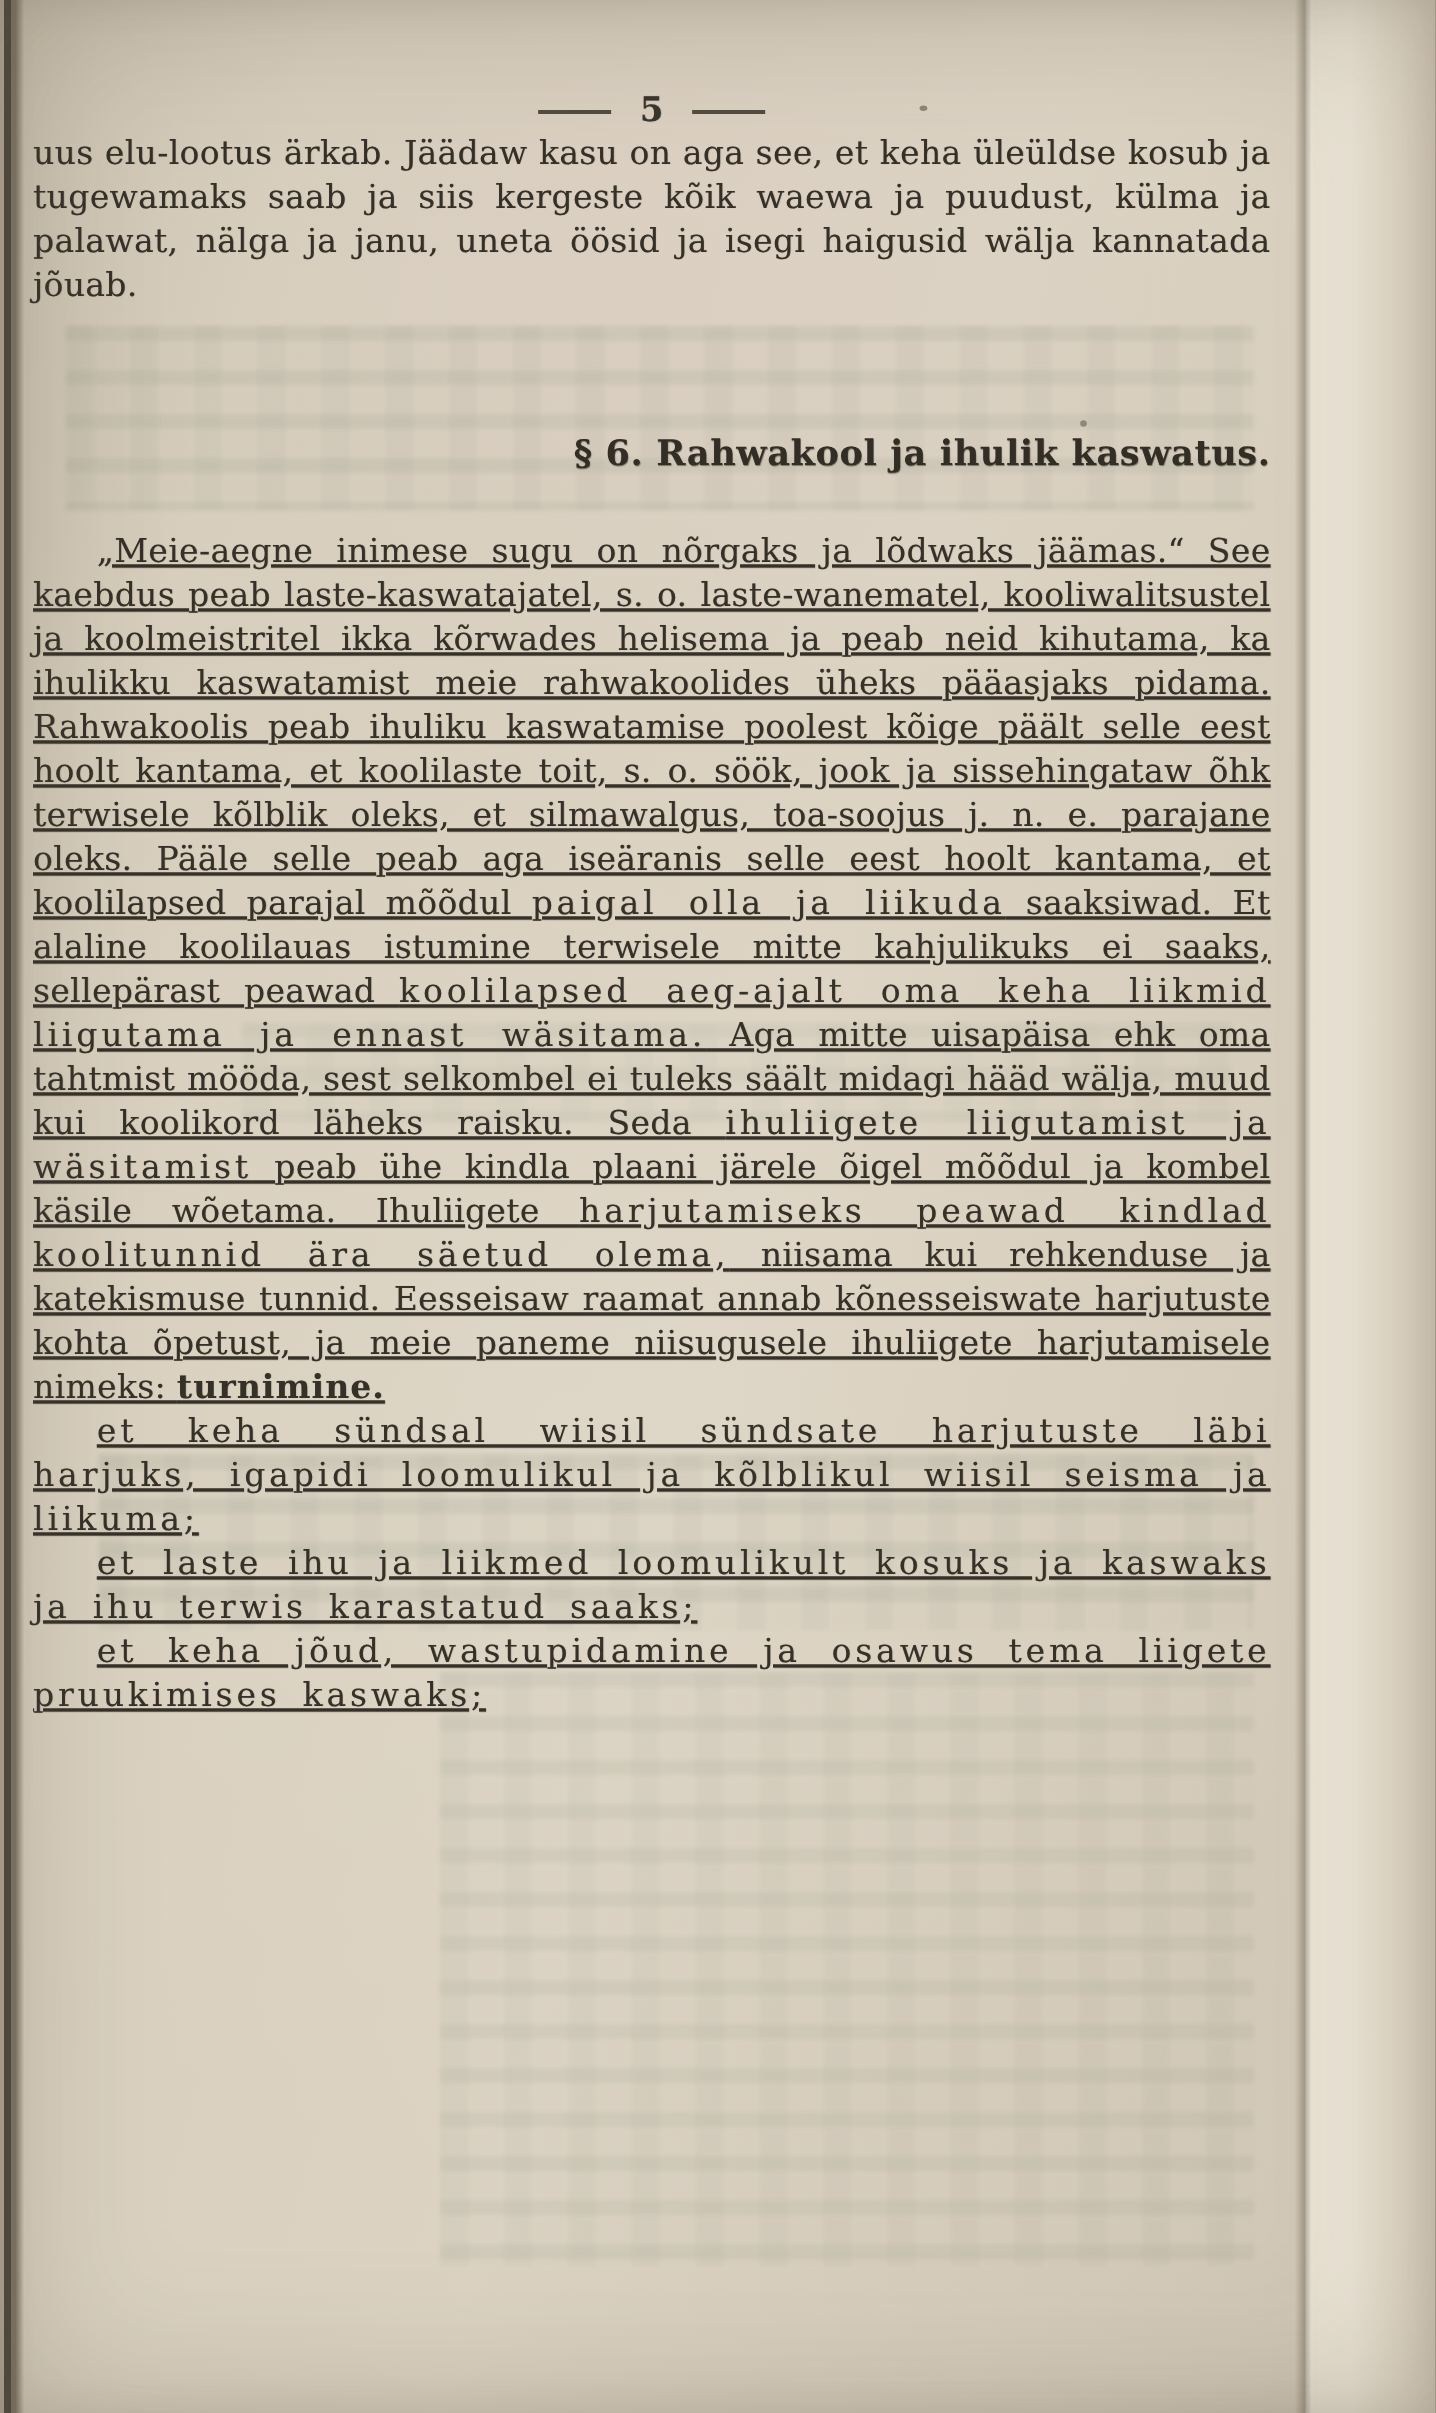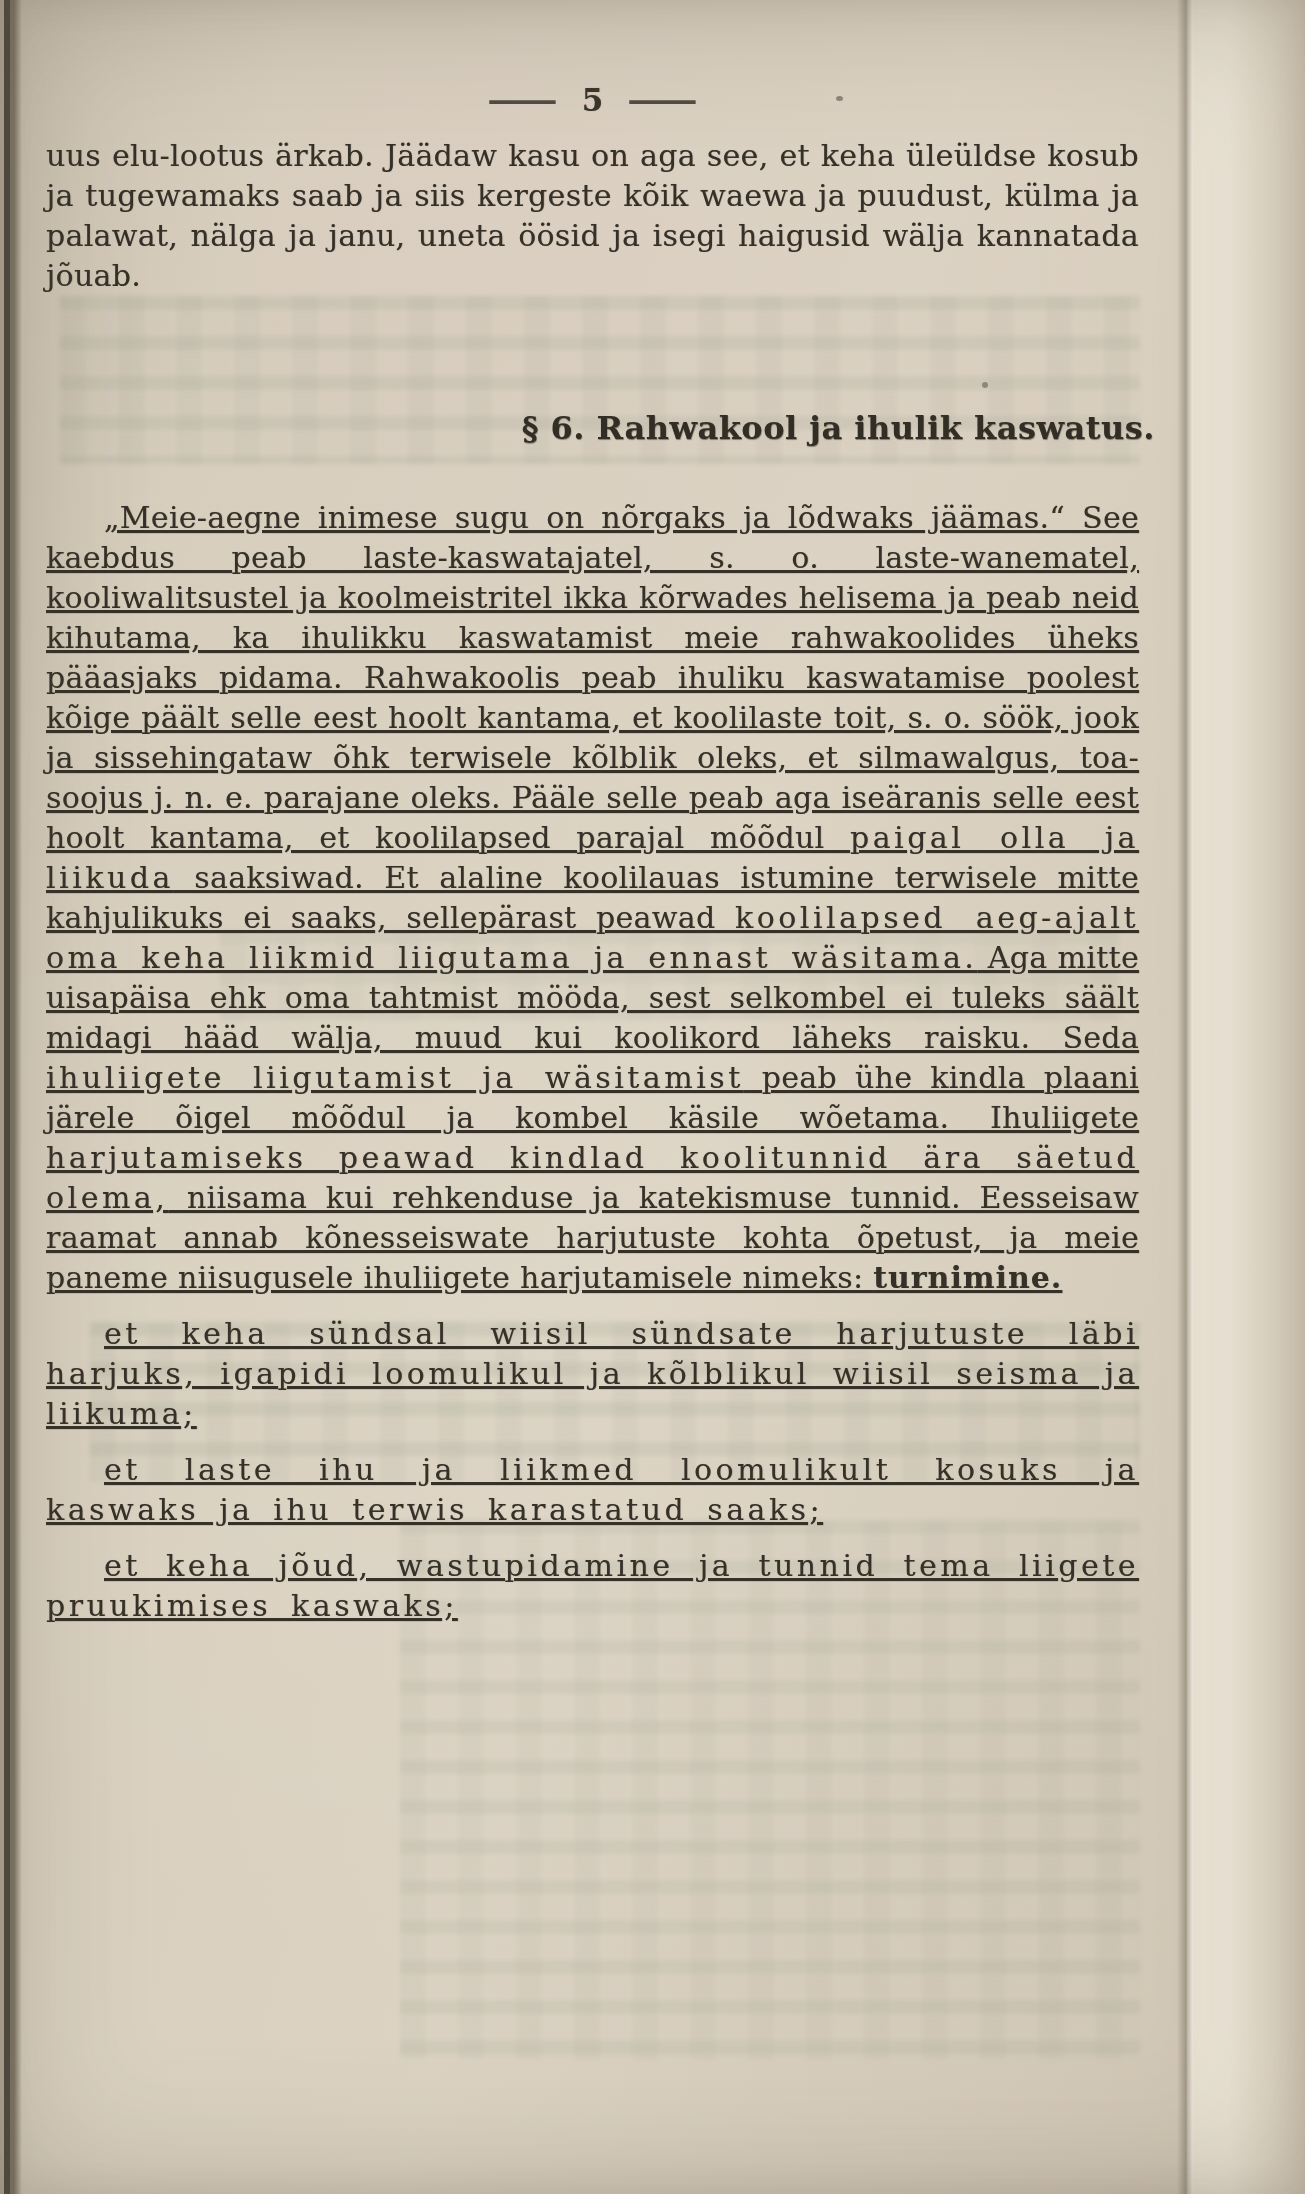--- a/index.html
+++ b/index.html
@@ -47,21 +47,21 @@
     color:#3a352c; font-size:31px; font-weight:bold;
   }
   .pageheader .dash { display:inline-block; transform:scaleX(2.4); opacity:.85; }
   .pageheader .pagenum { text-shadow:0.4px 0.4px 0.8px rgba(46,40,30,0.5); }
 
   .text {
     position:absolute; top:120px; left:30px; width:1125px;
     color:#353028; font-size:30px; line-height:40px; letter-spacing:0.3px;
     text-align:justify; text-shadow:0.35px 0.35px 0.7px rgba(52,46,36,0.42);
   }
-  .text p { margin:16px; }
+  .text p { margin:0; }
   .text p.indent { text-indent:58px;text-decoration:underline; }
   .text h2 {
     margin:112px 0 50px; font-size:32px; font-weight:bold; text-align:right;
     letter-spacing:0.5px; color:#332e25;
     text-shadow:0.5px 0.5px 0.9px rgba(46,40,30,0.5);
   }
   .sperr { letter-spacing:3.5px; word-spacing:7px; }
   .bold  { font-weight:bold; letter-spacing:1px; }
 </style>
 </head>
@@ -83,15 +83,15 @@
     <span class="pagenum">5</span>
     <span class="dash">—</span>
   </div>
 
   <div class="text">
       <p><span class="">uus elu-lootus ärkab. Jäädaw kasu on aga see, et keha üleüldse kosub ja tugewamaks saab ja siis kergeste kõik waewa ja puudust, külma ja palawat, nälga ja janu, uneta öösid ja isegi haigusid wälja kannatada jõuab.</span></p>
       <h2><span class="">§ 6. Rahwakool ja ihulik kaswatus.</span></h2>
       <p class="indent"><span class="">„Meie-aegne inimese sugu on nõrgaks ja lõdwaks jäämas.“ See kaebdus peab laste-kaswatajatel, s. o. laste-wanematel, kooliwalitsustel ja koolmeistritel ikka kõrwades helisema ja peab neid kihutama, ka ihulikku kaswatamist meie rahwakoolides üheks pääasjaks pidama. Rahwakoolis peab ihuliku kaswatamise poolest kõige päält selle eest hoolt kantama, et koolilaste toit, s. o. söök, jook ja sissehingataw õhk terwisele kõlblik oleks, et silmawalgus, toa-soojus j. n. e. parajane oleks. Pääle selle peab aga iseäranis selle eest hoolt kantama, et koolilapsed parajal mõõdul </span><span class="sperr ">paigal olla ja liikuda</span><span class=""> saaksiwad. Et alaline koolilauas istumine terwisele mitte kahjulikuks ei saaks, sellepärast peawad </span><span class="sperr ">koolilapsed aeg-ajalt oma keha liikmid liigutama ja ennast wäsitama.</span><span class=""> Aga mitte uisapäisa ehk oma tahtmist mööda, sest selkombel ei tuleks säält midagi hääd wälja, muud kui koolikord läheks raisku. Seda </span><span class="sperr ">ihuliigete liigutamist ja wäsitamist</span><span class=""> peab ühe kindla plaani järele õigel mõõdul ja kombel käsile wõetama. Ihuliigete </span><span class="sperr ">harjutamiseks peawad kindlad koolitunnid ära säetud olema,</span><span class=""> niisama kui rehkenduse ja katekismuse tunnid. Eesseisaw raamat annab kõnesseiswate harjutuste kohta õpetust, ja meie paneme niisugusele ihuliigete harjutamisele nimeks: </span><span class="bold">turnimine.</span></p>
       <p class="indent"><span class="sperr ">et keha sündsal wiisil sündsate harjutuste läbi harjuks, igapidi loomulikul ja kõlblikul wiisil seisma ja liikuma;</span></p>
       <p class="indent"><span class="sperr ">et laste ihu ja liikmed loomulikult kosuks ja kaswaks ja ihu terwis karastatud saaks;</span></p>
-      <p class="indent"><span class="sperr ">et keha jõud, wastupidamine ja tunnid tema liigete pruukimises kaswaks;</span></p>
+      <p class="indent"><span class="sperr ">et keha jõud, wastupidamine ja osawus tema liigete pruukimises kaswaks;</span></p>
     </div>
 </div>
 
 </body></html>

